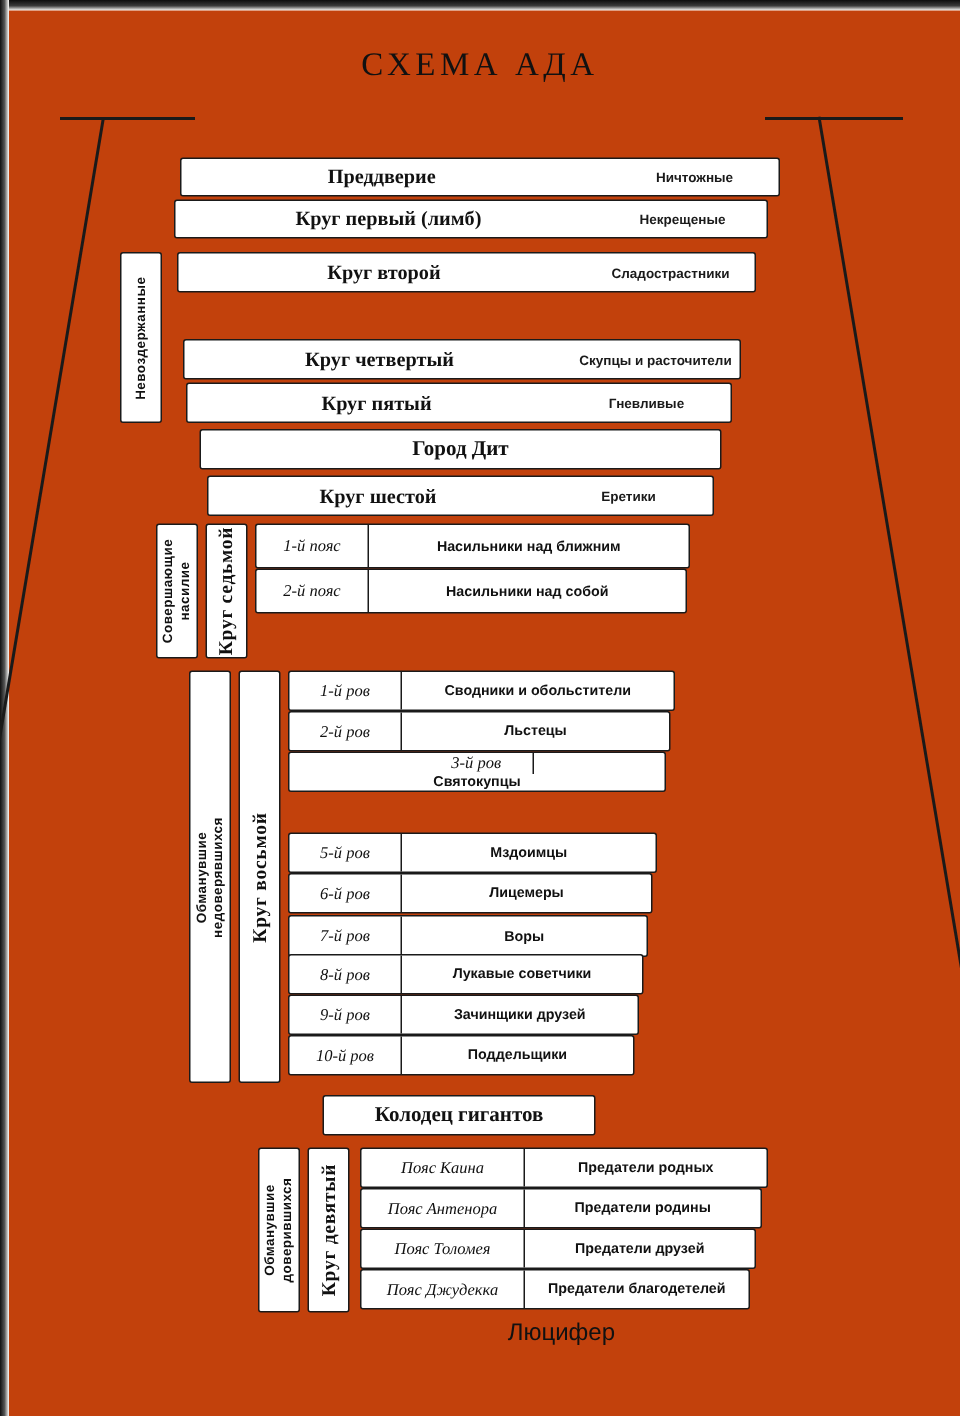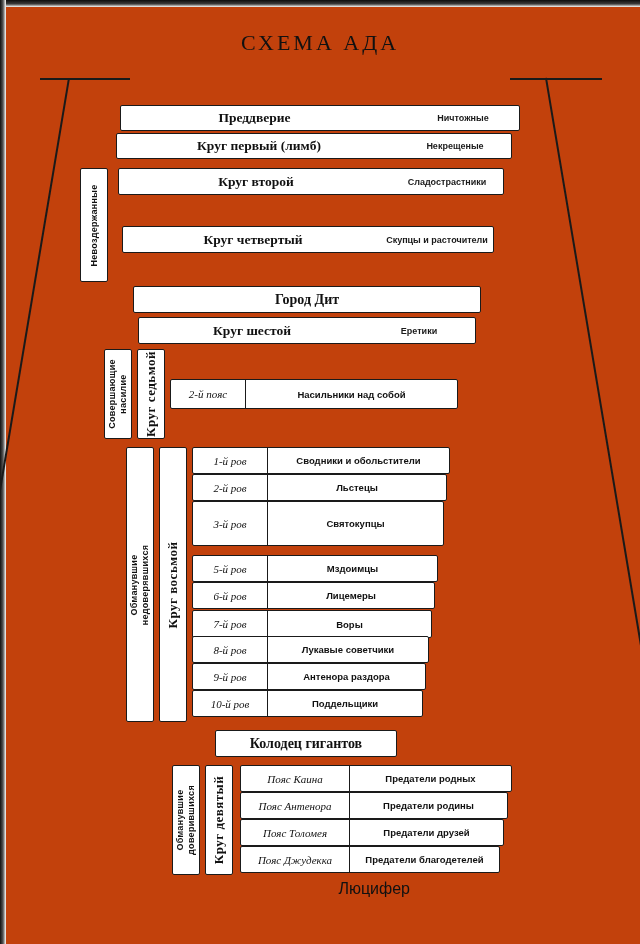--- a/index.html
+++ b/index.html
@@ -167,20 +167,24 @@
     <div class="main">Круг второй</div>
     <div class="side">Сладострастники</div>
   </div>
 
 
   <div class="band" style="left:122px;top:226px;width:372px;height:27px;">
     <div class="main">Круг четвертый</div>
     <div class="side">Скупцы и расточители</div>
   </div>
 
+  <div class="band" style="left:124px;top:255px;width:364px;height:27px;">
+    <div class="main">Круг пятый</div>
+    <div class="side">Гневливые</div>
+  </div>
 
   <div class="band center-only" style="left:133px;top:286px;width:348px;height:27px;">
     <div class="main">Город Дит</div>
   </div>
 
   <div class="band" style="left:138px;top:317px;width:338px;height:27px;">
     <div class="main">Круг шестой</div>
     <div class="side">Еретики</div>
   </div>
 
@@ -189,20 +193,24 @@
   </div>
 
   <div class="vbox twoline short" style="left:104px;top:349px;width:28px;height:90px;">
     <span>Совершающие насилие</span>
   </div>
 
   <div class="vbox serif" style="left:137px;top:349px;width:28px;height:90px;">
     <span>Круг седьмой</span>
   </div>
 
+  <div class="row" style="left:170px;top:349px;width:290px;height:30px;">
+    <div class="belt">1-й пояс</div>
+    <div class="who">Насильники над ближним</div>
+  </div>
   <div class="row" style="left:170px;top:379px;width:288px;height:30px;">
     <div class="belt">2-й пояс</div>
     <div class="who">Насильники над собой</div>
   </div>
 
   <div class="vbox twoline tall" style="left:126px;top:447px;width:28px;height:275px;">
     <span>Обманувшие недоверявшихся</span>
   </div>
 
   <div class="vbox serif" style="left:159px;top:447px;width:28px;height:275px;">
@@ -210,21 +218,21 @@
   </div>
 
   <div class="row" style="left:192px;top:447px;width:258px;height:27px;">
     <div class="belt">1-й ров</div>
     <div class="who">Сводники и обольстители</div>
   </div>
   <div class="row" style="left:192px;top:474px;width:255px;height:27px;">
     <div class="belt">2-й ров</div>
     <div class="who">Льстецы</div>
   </div>
-  <div class="row" style="left:192px;top:501px;width:252px;height:45px;">
+  <div class="row" style="left:192px;top:501px;width:252px;height:27px;flex-direction:column;">
     <div class="belt">3-й ров</div>
     <div class="who">Святокупцы</div>
   </div>
   <div class="row" style="left:192px;top:555px;width:246px;height:27px;">
     <div class="belt">5-й ров</div>
     <div class="who">Мздоимцы</div>
   </div>
   <div class="row" style="left:192px;top:582px;width:243px;height:27px;">
     <div class="belt">6-й ров</div>
     <div class="who">Лицемеры</div>
@@ -232,21 +240,21 @@
   <div class="row" style="left:192px;top:610px;width:240px;height:28px;">
     <div class="belt">7-й ров</div>
     <div class="who">Воры</div>
   </div>
   <div class="row" style="left:192px;top:636px;width:237px;height:27px;">
     <div class="belt">8-й ров</div>
     <div class="who">Лукавые советчики</div>
   </div>
   <div class="row" style="left:192px;top:663px;width:234px;height:27px;">
     <div class="belt">9-й ров</div>
-    <div class="who">Антенора раздора</div>
+    <div class="who">Зачинщики друзей</div>
   </div>
   <div class="row" style="left:192px;top:690px;width:231px;height:27px;">
     <div class="belt">10-й ров</div>
     <div class="who">Поддельщики</div>
   </div>
 
   <div class="band center-only" style="left:215px;top:730px;width:182px;height:27px;">
     <div class="main">Колодец гигантов</div>
   </div>
 

